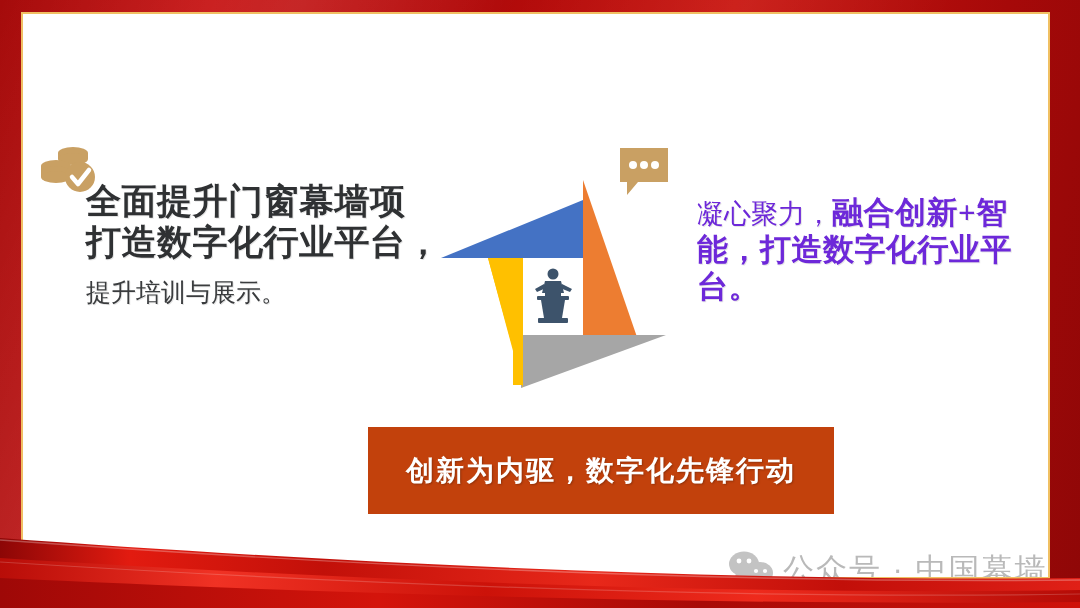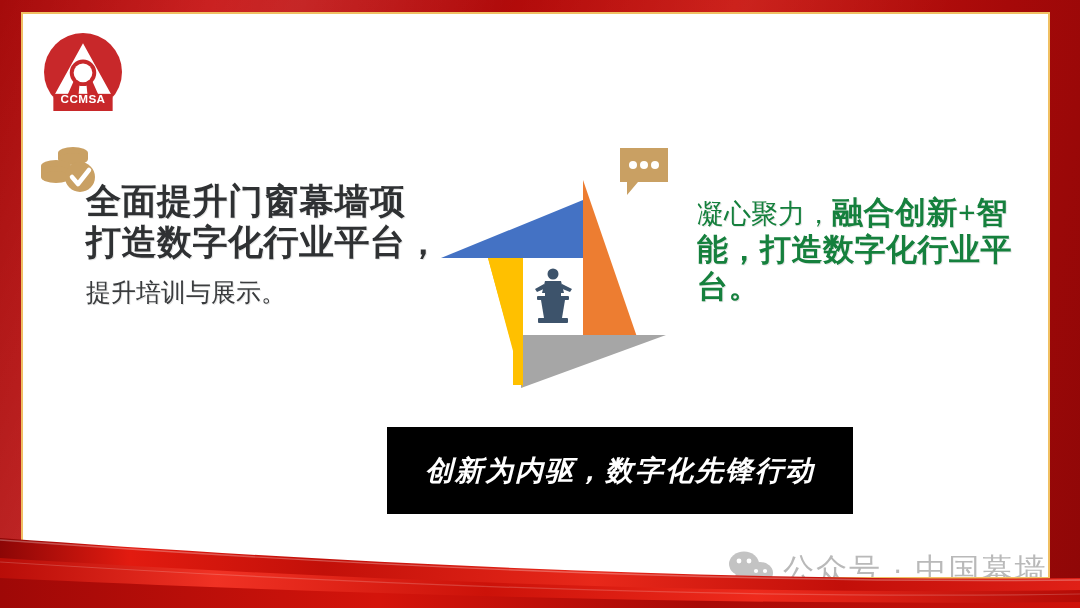--- a/index.html
+++ b/index.html
@@ -40,33 +40,33 @@
     position:absolute;left:63px;top:168px;width:365px;
     color:#2f3133;line-height:1.17;
     text-shadow:1px 1px 0 rgba(0,0,0,.10);
   }
   .txt-left .hv{font-weight:bold;font-size:35px;letter-spacing:.5px;display:block;}
   .txt-left .lt{font-weight:normal;font-size:25px;display:block;margin-top:14px;color:#3a3c3e;}
 
   
   .txt-right{
     position:absolute;left:674px;top:180px;width:345px;
-    color:#15803d;line-height:1.20;
+    color:#6d28d9;line-height:1.20;
     text-shadow:1px 1px 0 rgba(0,0,0,.10);
   }
   .txt-right .lt{font-weight:normal;font-size:27px;}
   .txt-right .hv{font-weight:bold;font-size:31px;letter-spacing:.5px;}
 
   
   .pinwheel{position:absolute;left:418px;top:158px;width:225px;height:220px;}
 
   
   .banner{
-    position:absolute;left:364px;top:413px;width:466px;height:87px;
-    background:#000000;display:flex;align-items:center;justify-content:center;font-style:italic;
+    position:absolute;left:345px;top:413px;width:466px;height:87px;
+    background:#c2410c;display:flex;align-items:center;justify-content:center;
   }
   .banner span{
     color:#ffffff;font-weight:bold;font-size:28px;letter-spacing:2px;
     text-shadow:1px 1px 2px rgba(0,0,0,.25);
   }
 
   
   .wm{
     position:absolute;left:705px;top:535px;display:flex;align-items:center;gap:9px;
   }
@@ -81,31 +81,20 @@
 </head>
 <body>
 
 <div class="slide">
 
   <div class="frame-sheen"></div>
   <div class="gold-edge"></div>
 
   <div class="card">
 
-    <div class="logo">
-      <svg viewBox="0 0 100 100" width="78" height="78" aria-hidden="true">
-        <circle cx="50" cy="50" r="50" fill="#c8282a"></circle>
-        <path d="M50 13 L88 82 L71 82 L50 35 L29 82 L12 82 Z" fill="#ffffff"></path>
-        <path d="M50 20 L56 82 L44 82 Z" fill="#ffffff"></path>
-        <circle cx="50" cy="51" r="17" fill="#c8282a"></circle>
-        <circle cx="50" cy="51" r="12" fill="#ffffff"></circle>
-        <rect x="12" y="78" width="76" height="22" fill="#c8282a"></rect>
-        <text x="50" y="90" font-family="Liberation Sans, sans-serif" font-size="15" font-weight="bold" fill="#ffffff" text-anchor="middle" letter-spacing="0.5">CCMSA</text>
-      </svg>
-    </div>
 
     <div class="coins">
       <svg viewBox="0 0 68 58" width="68" height="58" aria-hidden="true">
         <g fill="#c9a063">
           <ellipse cx="37" cy="12" rx="15" ry="6"></ellipse>
           <rect x="22" y="12" width="30" height="6"></rect>
           <ellipse cx="37" cy="18" rx="15" ry="6"></ellipse>
           <ellipse cx="20" cy="25" rx="15" ry="6"></ellipse>
           <rect x="5" y="25" width="30" height="6"></rect>
           <ellipse cx="20" cy="31" rx="15" ry="6"></ellipse>

